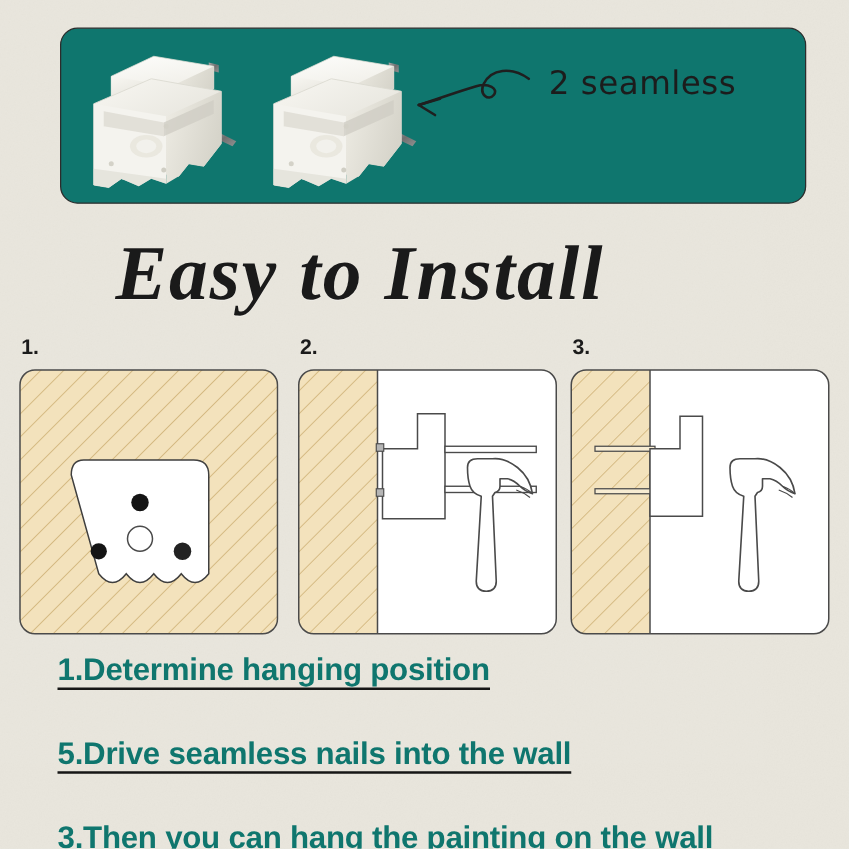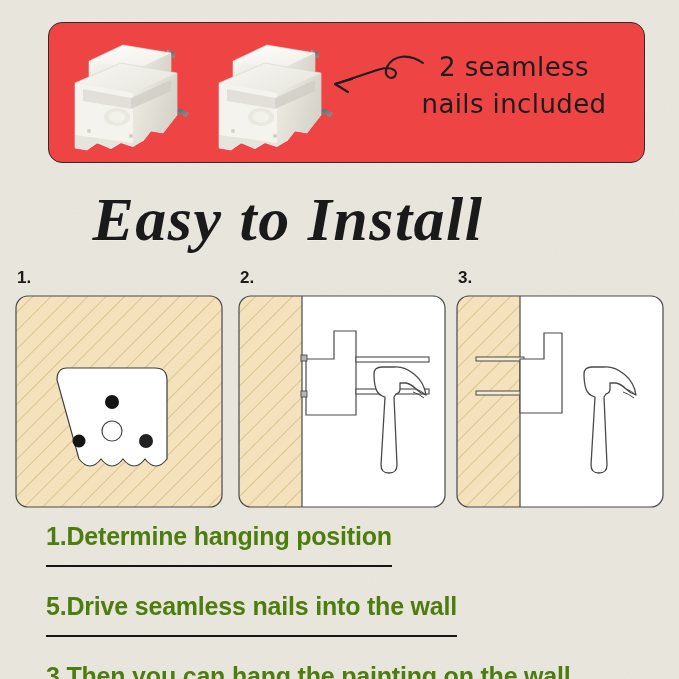--- a/index.html
+++ b/index.html
@@ -37,21 +37,21 @@
     pointer-events: none;
   }
 
   
   .product-box {
     position: absolute;
     left: 48px;
     top: 22px;
     width: 597px;
     height: 141px;
-    background: #ef4444;
+    background: #0f766e;
     border: 1.5px solid #2c2c2c;
     border-radius: 14px;
     box-sizing: border-box;
     overflow: hidden;
   }
   .photo-area {
     position: absolute;
     left: 10px;
     top: 8px;
     width: 300px;
@@ -133,27 +133,27 @@
   .instructions {
     position: absolute;
     left: 46px;
     top: 524px;
     width: 600px;
   }
   .instruction {
     font-family: "Liberation Sans", sans-serif;
     font-weight: bold;
     font-size: 25px;
-    color: #4d7c0f;
+    color: #0f766e;
     letter-spacing: -0.2px;
-    margin-bottom: 8px;
+    margin-bottom: 20px;
     display: inline-block;
     width: auto;
     border-bottom: 2.5px solid #161616;
-    padding-bottom: 16px;
+    padding-bottom: 1px;
     white-space: nowrap;
   }
   .instruction-row { line-height: 1; margin-bottom: 19px; }
   .instruction-row:last-child { margin-bottom: 0; }
 </style>
 </head>
 <body>
 
 <div id="page"></div>
 
@@ -242,21 +242,20 @@
     </svg>
   </div>
 
   <svg class="arrow-svg" viewBox="0 0 120 62" xmlns="http://www.w3.org/2000/svg">
     <path d="M112 18 C 98 8, 82 10, 76 22 C 72 31, 80 36, 84 31 C 88 26, 80 21, 70 24 C 56 28, 40 34, 24 39" fill="none" stroke="#1f1f1f" stroke-width="2.1" stroke-linecap="round"></path>
     <path d="M24 39 L41 34 M24 39 L37 47" fill="none" stroke="#1f1f1f" stroke-width="2.1" stroke-linecap="round"></path>
   </svg>
 
   <div class="nail-caption">
     <div>2 seamless</div>
-    <div>nails included</div>
   </div>
 </div>
 
 <div class="headline">Easy to Install</div>
 
 <div class="steps">
 
   <div class="step s1">
     <div class="step-number">1.</div>
     <div class="panel">

